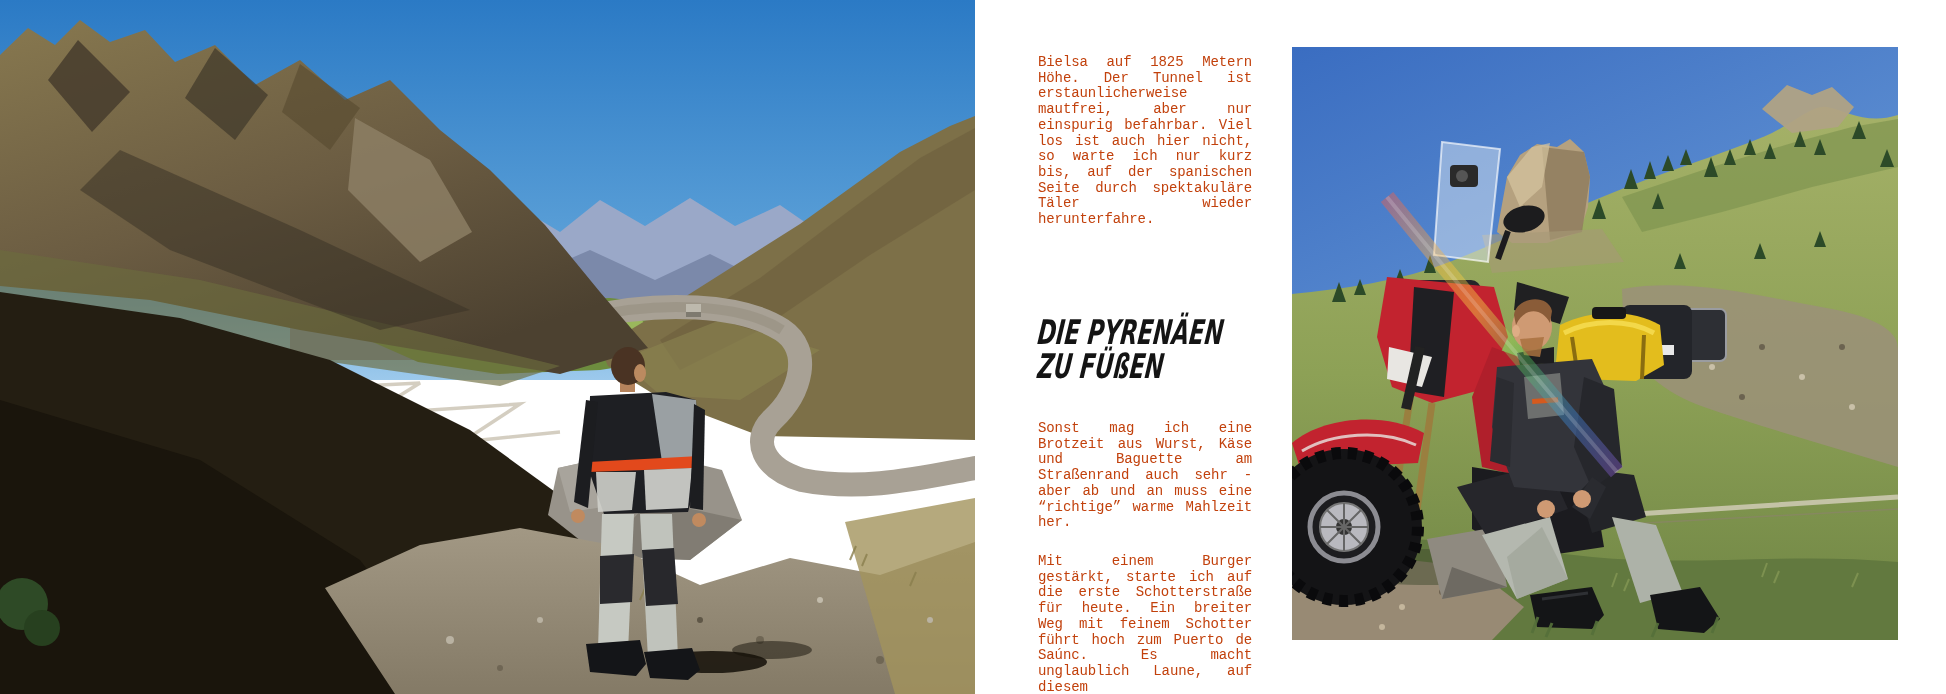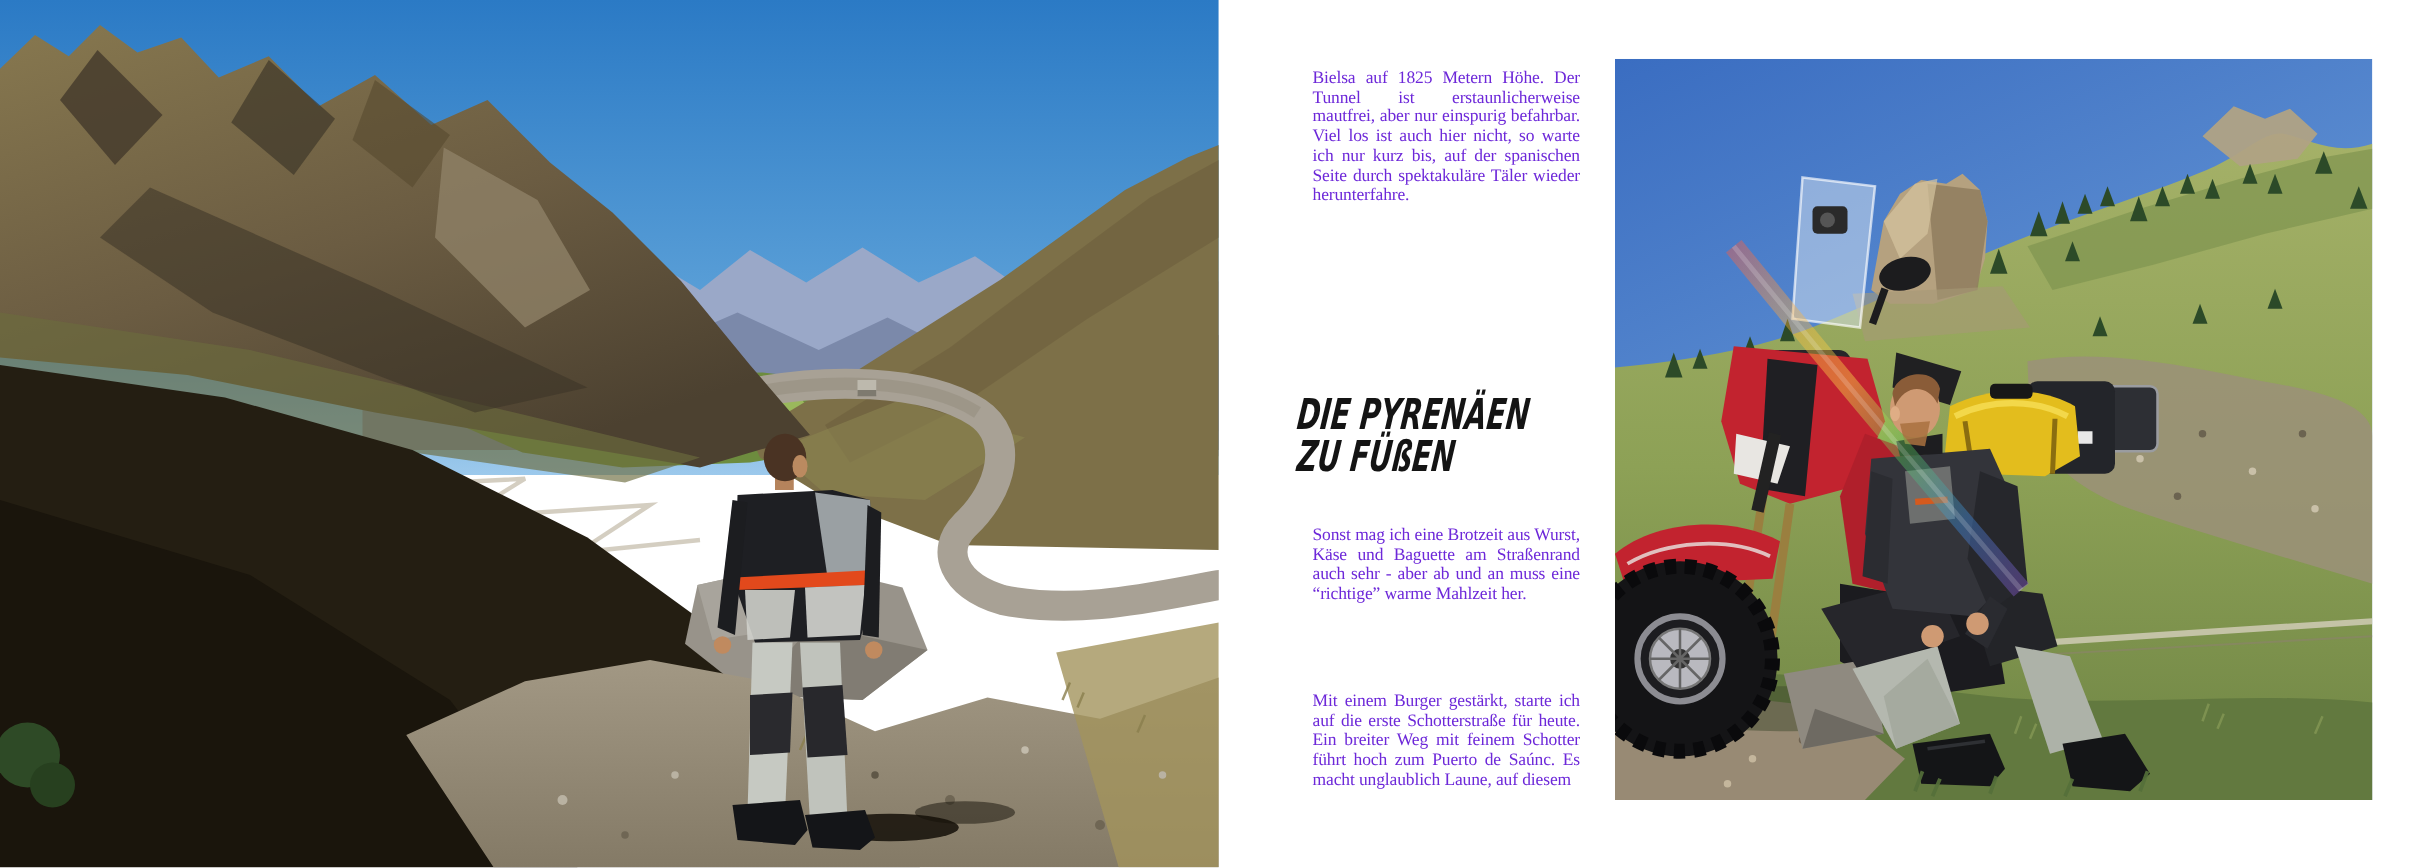--- a/index.html
+++ b/index.html
@@ -4,23 +4,23 @@
 <style>
   html,body{margin:0;padding:0;background:#ffffff;}
   .spread{position:relative;width:1946px;height:694px;background:#ffffff;overflow:hidden;
           font-family:"Liberation Sans",sans-serif;}
   
   .photo-left{position:absolute;left:0;top:0;width:975px;height:694px;overflow:hidden;}
   .photo-left svg{display:block;width:100%;height:100%;}
   
   .article-col{position:absolute;left:1038px;top:0;width:214px;height:694px;}
   .para{position:absolute;left:0;width:214px;
-        font-family:Liberation Serif, serif;
-        font-size:14px;line-height:15.7px;color:#6d28d9;
-        text-align:justify;letter-spacing:-0.1px;margin-left:12px;}
+        font-family:Liberation Mono, monospace;
+        font-size:14px;line-height:15.7px;color:#c2410c;
+        text-align:justify;letter-spacing:-0.1px;}
   .para-1{top:41px;}
   .para-2{top:243px;}
   .para-3{top:407px;}
   .para-4{top:540px;}
   .headline{position:absolute;left:0;top:315px;width:214px;color:#141414;}
   .headline .hl-line{display:block;white-space:nowrap;
         font-family:"DejaVu Sans",sans-serif;font-weight:bold;font-style:italic;
         font-size:34px;line-height:34px;letter-spacing:0px;
         transform:skewX(-6deg) scaleX(0.66);transform-origin:0 50%;}
   

